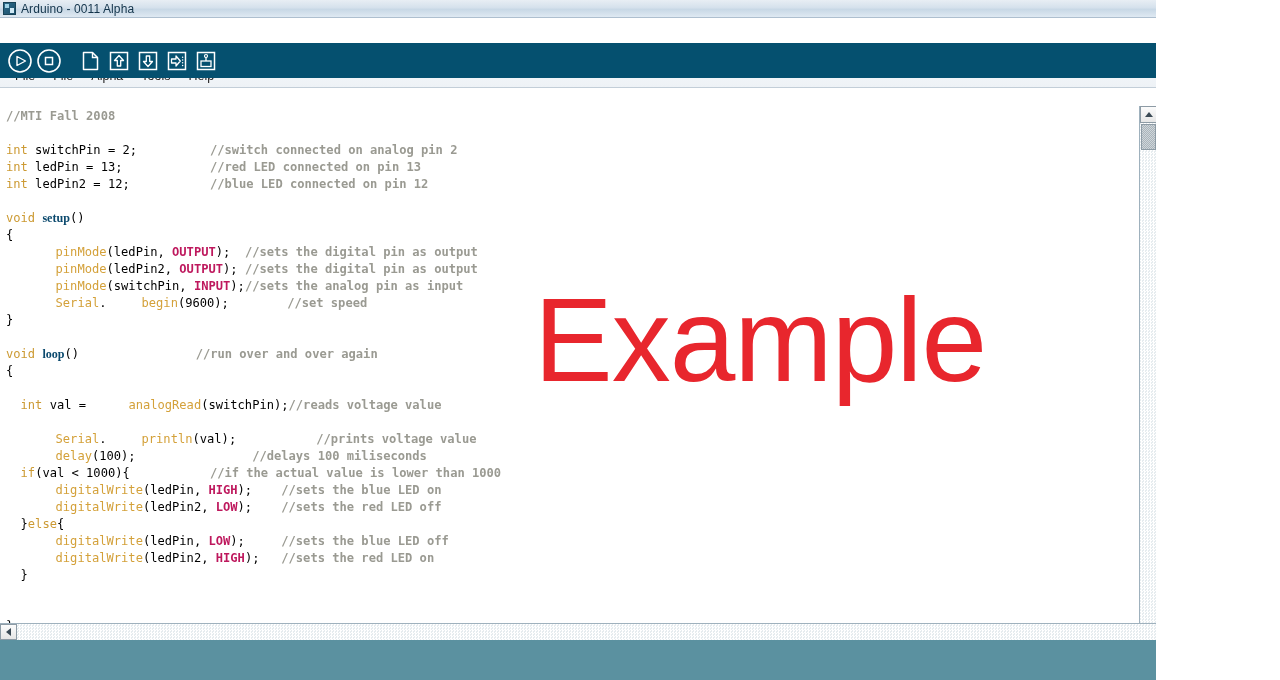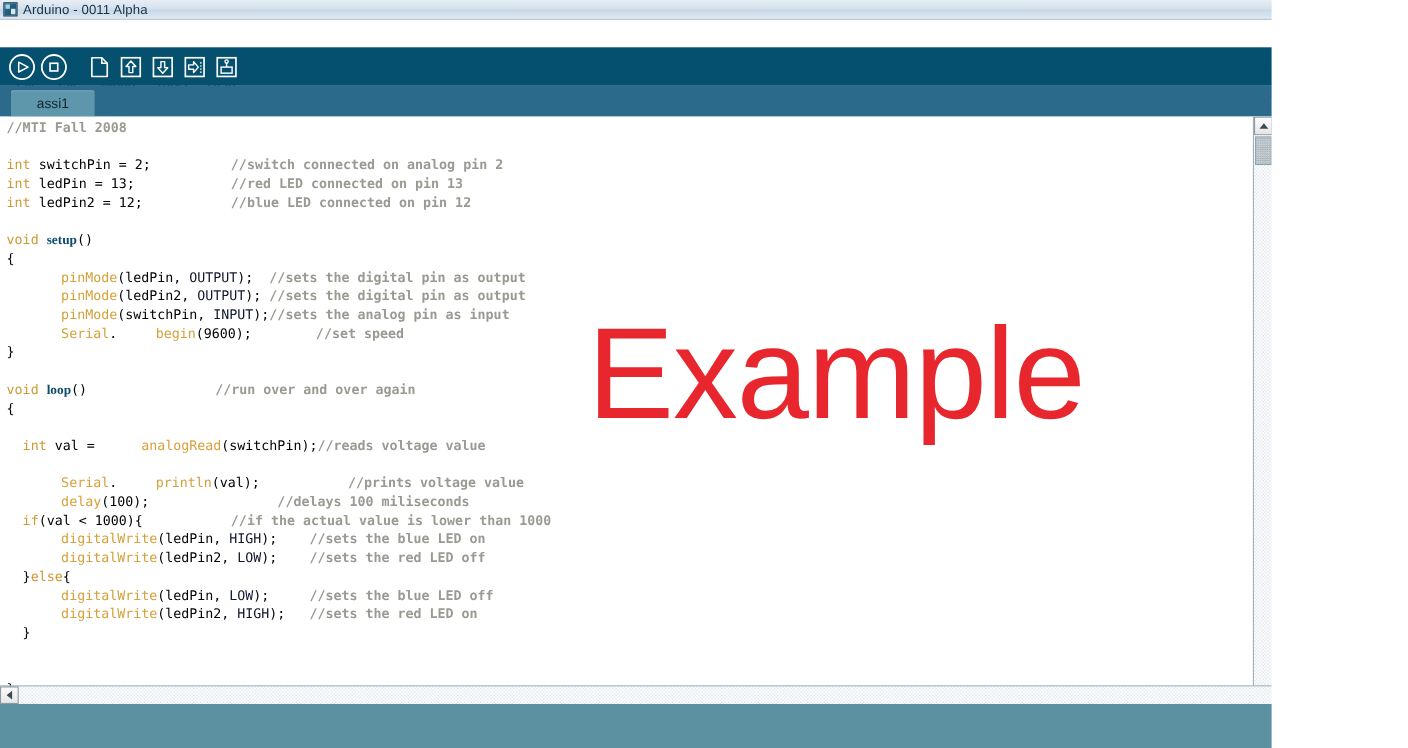--- a/index.html
+++ b/index.html
@@ -151,21 +151,21 @@
     font-size: 12.1px;
     line-height: 17px;
     color: #000000;
     white-space: pre;
     tab-size: 2;
   }
   .code .c  { color: #9a9a92; font-weight: bold; }           
   .code .kw { color: #cc9a33; }           
   .code .fn { color: #d4a13a; padding-left: 35px; }           
   .code .fb { color: #0c4a6e; font-weight: bold; font-family: Liberation Serif, serif; } 
-  .code .lit{ color: #0f172a; font-weight: normal; margin-top: 44px; } 
+  .code .lit{ color: #be185d; font-weight: bold; margin-top: 44px; } 
   .code .p  { color: #000000; }
 
   .watermark {
     position: absolute; left: 534px; top: 175px;
     font-family: "Liberation Sans", sans-serif;
     font-size: 118px;
     font-weight: 400;
     line-height: 118px;
     letter-spacing: -1px;
     user-select: none;
@@ -311,31 +311,20 @@
     <div class="tb-btn">
       <svg width="24" height="24" viewBox="0 0 24 24">
         <rect x="3.5" y="3.5" width="17" height="17" fill="none" stroke="#ffffff" stroke-width="1.5"></rect>
         <rect x="7" y="12" width="10" height="5.5" fill="none" stroke="#ffffff" stroke-width="1.3"></rect>
         <line x1="12" y1="12" x2="12" y2="8" stroke="#ffffff" stroke-width="1.3"></line>
         <circle cx="12" cy="7" r="1.5" fill="none" stroke="#ffffff" stroke-width="1.2"></circle>
       </svg>
     </div>
   </div>
 
-  <div class="tabbar">
-    <div class="tab">
-      <span>assi1</span>
-    </div>
-    <div class="tab-menu-btn">
-      <svg width="18" height="18" viewBox="0 0 18 18">
-        <rect x="1.5" y="1.5" width="15" height="15" fill="none" stroke="#cfe3ec" stroke-width="1.3"></rect>
-        <path d="M4.5 7 h4 v-2.5 l4 4.5 l-4 4.5 v-2.5 h-4 z" fill="none" stroke="#cfe3ec" stroke-width="1.2" stroke-linejoin="round"></path>
-      </svg>
-    </div>
-  </div>
 
   <div class="editor-wrap">
     <div class="code" id="code-lines"><div><span class="c">//MTI Fall 2008</span></div><div>&nbsp;</div><div><span class="kw">int</span><span class="p"> switchPin = 2;</span><span class="p">          </span><span class="c">//switch connected on analog pin 2</span></div><div><span class="kw">int</span><span class="p"> ledPin = 13;</span><span class="p">            </span><span class="c">//red LED connected on pin 13</span></div><div><span class="kw">int</span><span class="p"> ledPin2 = 12;</span><span class="p">           </span><span class="c">//blue LED connected on pin 12</span></div><div>&nbsp;</div><div><span class="kw">void</span><span class="p"> </span><span class="fb">setup</span><span class="p">()</span></div><div><span class="p">{</span></div><div><span class="p">  </span><span class="fn">pinMode</span><span class="p">(ledPin, </span><span class="lit">OUTPUT</span><span class="p">);  </span><span class="c">//sets the digital pin as output</span></div><div><span class="p">  </span><span class="fn">pinMode</span><span class="p">(ledPin2, </span><span class="lit">OUTPUT</span><span class="p">); </span><span class="c">//sets the digital pin as output</span></div><div><span class="p">  </span><span class="fn">pinMode</span><span class="p">(switchPin, </span><span class="lit">INPUT</span><span class="p">);</span><span class="c">//sets the analog pin as input</span></div><div><span class="p">  </span><span class="fn">Serial</span><span class="p">.</span><span class="fn">begin</span><span class="p">(9600);</span><span class="p">        </span><span class="c">//set speed</span></div><div><span class="p">}</span></div><div>&nbsp;</div><div><span class="kw">void</span><span class="p"> </span><span class="fb">loop</span><span class="p">()</span><span class="p">                </span><span class="c">//run over and over again</span></div><div><span class="p">{</span></div><div>&nbsp;</div><div><span class="p">  </span><span class="kw">int</span><span class="p"> val = </span><span class="fn">analogRead</span><span class="p">(switchPin);</span><span class="c">//reads voltage value</span></div><div>&nbsp;</div><div><span class="p">  </span><span class="fn">Serial</span><span class="p">.</span><span class="fn">println</span><span class="p">(val);</span><span class="p">           </span><span class="c">//prints voltage value</span></div><div><span class="p">  </span><span class="fn">delay</span><span class="p">(100);</span><span class="p">                </span><span class="c">//delays 100 miliseconds</span></div><div><span class="p">  </span><span class="kw">if</span><span class="p">(val &lt; 1000){</span><span class="p">           </span><span class="c">//if the actual value is lower than 1000</span></div><div><span class="p">  </span><span class="fn">digitalWrite</span><span class="p">(ledPin, </span><span class="lit">HIGH</span><span class="p">);</span><span class="p">    </span><span class="c">//sets the blue LED on</span></div><div><span class="p">  </span><span class="fn">digitalWrite</span><span class="p">(ledPin2, </span><span class="lit">LOW</span><span class="p">);</span><span class="p">    </span><span class="c">//sets the red LED off</span></div><div><span class="p">  }</span><span class="kw">else</span><span class="p">{</span></div><div><span class="p">  </span><span class="fn">digitalWrite</span><span class="p">(ledPin, </span><span class="lit">LOW</span><span class="p">);</span><span class="p">     </span><span class="c">//sets the blue LED off</span></div><div><span class="p">  </span><span class="fn">digitalWrite</span><span class="p">(ledPin2, </span><span class="lit">HIGH</span><span class="p">);</span><span class="p">   </span><span class="c">//sets the red LED on</span></div><div><span class="p">  }</span></div><div>&nbsp;</div><div>&nbsp;</div><div><span class="p">}</span></div></div>
     <div class="watermark" id="watermark" style="color: rgb(232, 38, 45);">Example</div>
   </div>
 
   <div class="vscroll">
     <div class="sb-arrow">
       <span class="tri tri-up"></span>
     </div>

